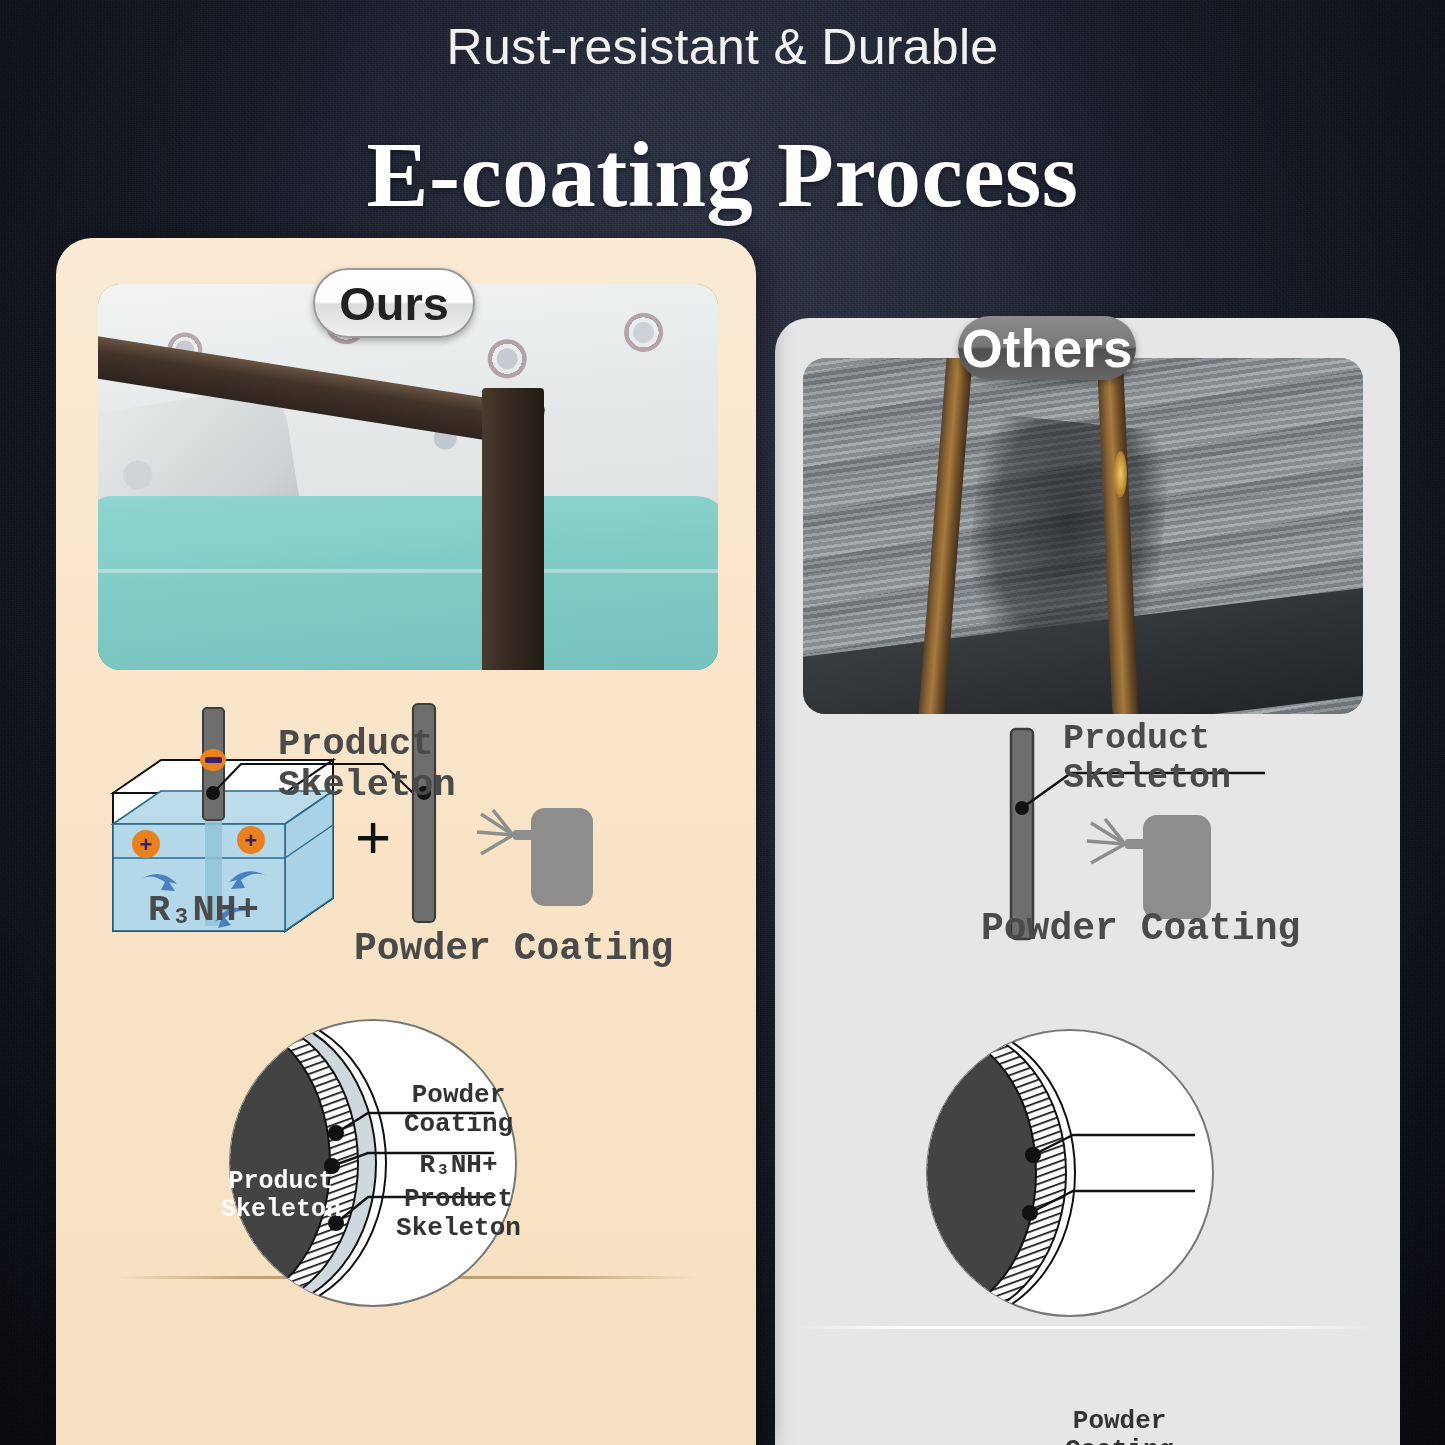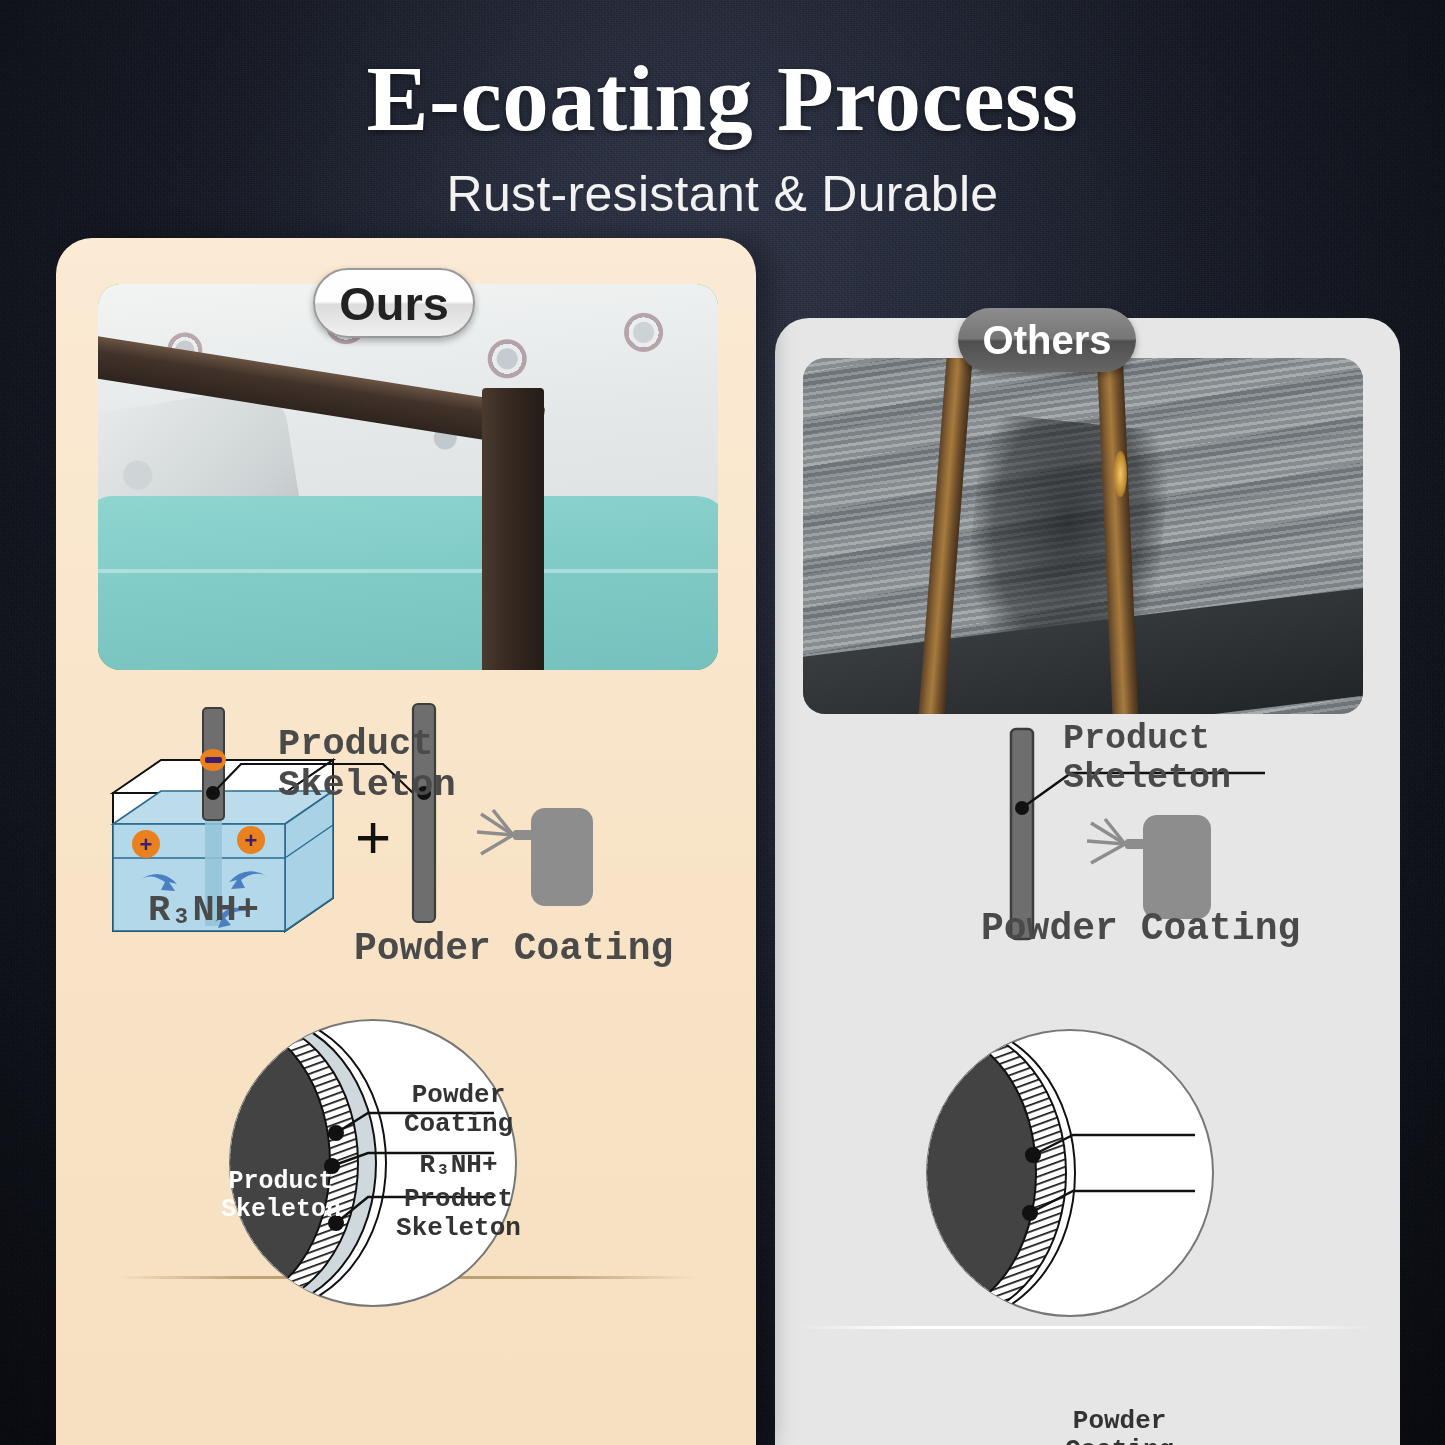--- a/index.html
+++ b/index.html
@@ -163,22 +163,22 @@
     z-index:20;
   }
   #badge-ours {
     left:313px; top:268px; width:162px; height:70px;
     font-size:47px; color:#222;
     background:linear-gradient(180deg,#ffffff 0%, #fdfdfd 48%, #dcdcdc 52%, #f0f0f0 100%);
     border:2px solid #9a9a9a;
     box-shadow:0 3px 7px rgba(0,0,0,.3);
   }
   #badge-others {
-    left:958px; top:308px; width:178px; height:64px;
-    font-size:40px; color:#fff;
+    left:958px; top:316px; width:178px; height:64px;
+    font-size:53px; color:#fff;
     background:linear-gradient(180deg,#8d8d8d 0%, #767676 48%, #4f4f4f 52%, #666666 100%);
     box-shadow:0 3px 7px rgba(0,0,0,.3);
   }
 
   
   .dlabel {
     position:absolute;
     color:#4a4a4a;
     font-weight:700;
     line-height:1.12;
@@ -197,22 +197,22 @@
 </style>
 </head>
 <body>
 
 <div id="bg">
   <div id="bg-noise"></div>
   <div id="bg-vig"></div>
 </div>
 
 <div id="header">
+  <div id="subtitle">Rust-resistant &amp; Durable</div>
   <div id="title">E-coating Process</div>
-  <div id="subtitle">Rust-resistant &amp; Durable</div>
 </div>
 
 <div id="panel-others">
 
   <div class="photo" id="photo-others">
     <div class="po-wood"></div>
     <div class="po-shadow"></div>
     <div class="po-plank-dark"></div>
     <div class="po-rod r1"></div>
     <div class="po-rod r2"></div>

